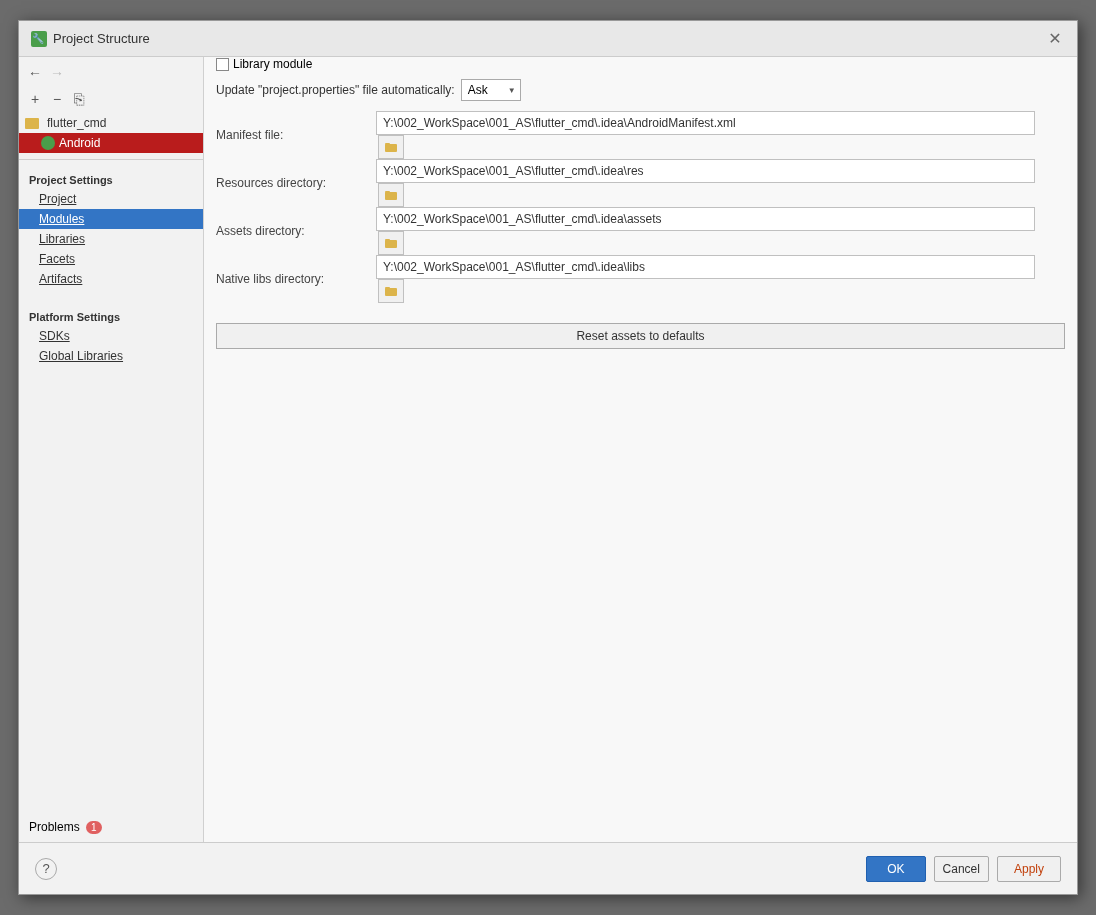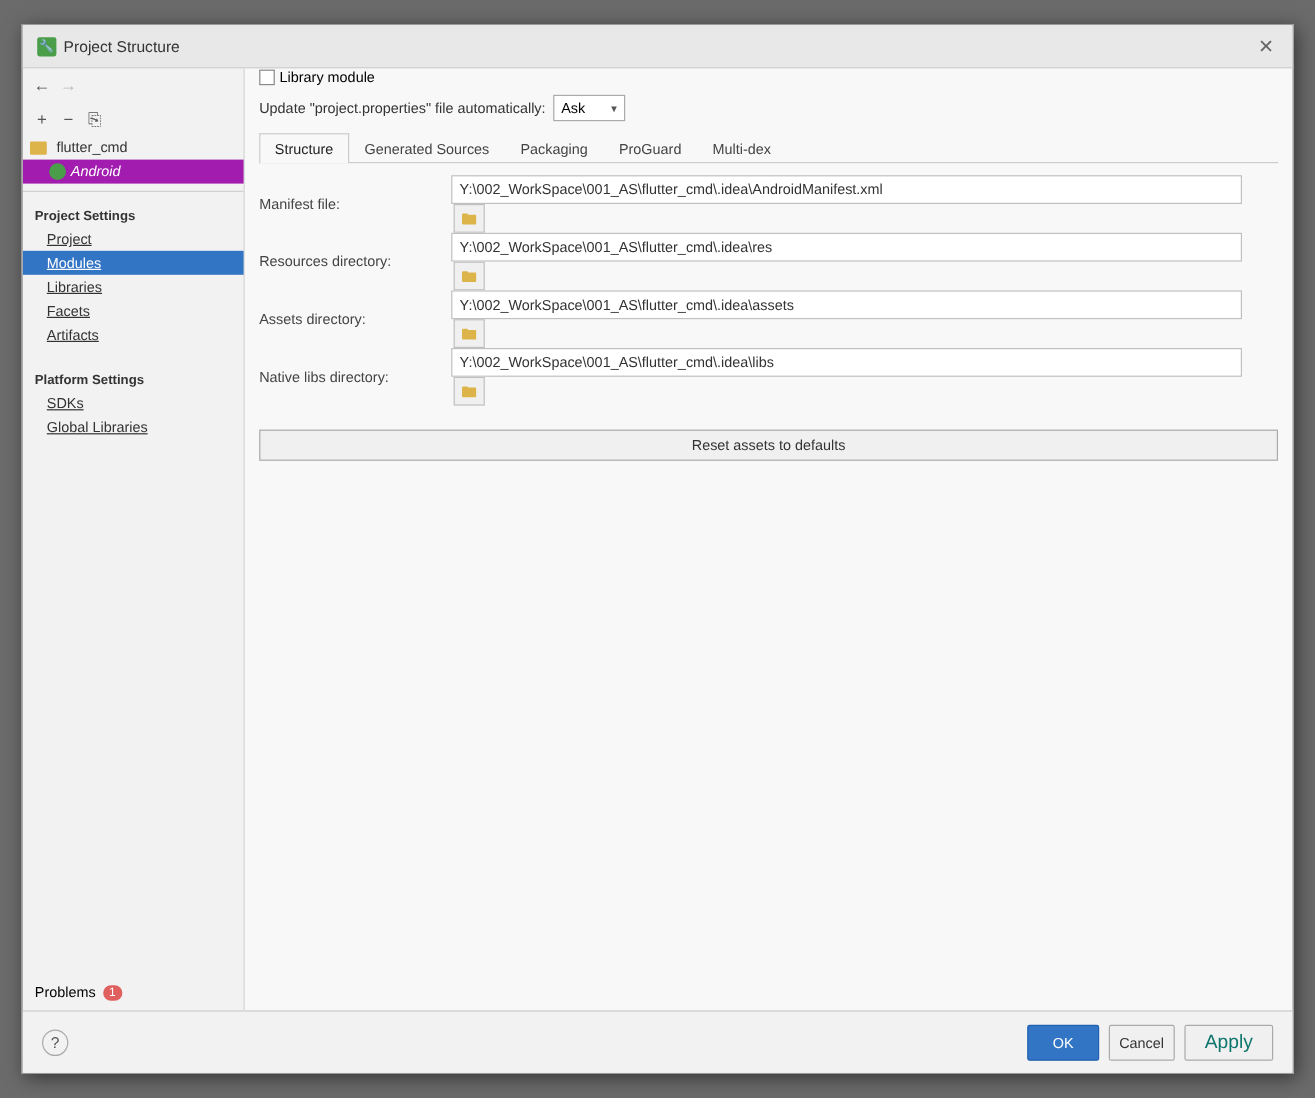--- a/index.html
+++ b/index.html
@@ -71,23 +71,22 @@
     .tree-item {
       padding: 3px 6px;
       cursor: pointer;
       display: flex;
       align-items: center;
       gap: 4px;
       font-size: 12px;
       color: #333;
     }
     .tree-item.selected {
-      background: #a21caf;
+      background: #b91c1c;
       color: white;
-      font-style: italic;
     }
     .problems-section {
       margin-top: auto;
       padding: 6px 10px;
       display: flex;
       align-items: center;
       gap: 6px;
       cursor: pointer;
     }
     .problems-badge {
@@ -270,24 +269,24 @@
       background: #f0f0f0;
       color: #333;
       border: 1px solid #aaa;
       cursor: pointer;
       font-size: 12px;
       border-radius: 2px;
     }
     .btn-apply {
       padding: 5px 16px;
       background: #f0f0f0;
-      color: #0f766e;
+      color: #c2410c;
       border: 1px solid #aaa;
       cursor: pointer;
-      font-size: 16px;
+      font-size: 12px;
       border-radius: 2px;
       text-align: center;
     }
 
     
     .left-panel {
       width: 185px;
       background: #f2f2f2;
       border-right: 1px solid #d0d0d0;
       display: flex;
@@ -414,27 +413,20 @@
         </div>
       </div>
 
       <div class="update-row">
         <span class="update-label">Update "project.properties" file automatically:</span>
         <div class="select-box">
           <span>Ask</span>
         </div>
       </div>
 
-      <div class="tabs">
-        <div class="tab active">Structure</div>
-        <div class="tab">Generated Sources</div>
-        <div class="tab">Packaging</div>
-        <div class="tab">ProGuard</div>
-        <div class="tab">Multi-dex</div>
-      </div>
 
       <table class="form-table">
         <tbody>
             <tr>
           <td class="label">Manifest file:</td>
           <td class="value">
             <input type="text" class="path-input" value="Y:\002_WorkSpace\001_AS\flutter_cmd\.idea\AndroidManifest.xml" style="">
             <button class="browse-btn">
               <svg width="12" height="12" viewBox="0 0 12 12" fill="none">
                 <rect x="0" y="3" width="12" height="8" rx="1" fill="#dcb44a"></rect>

